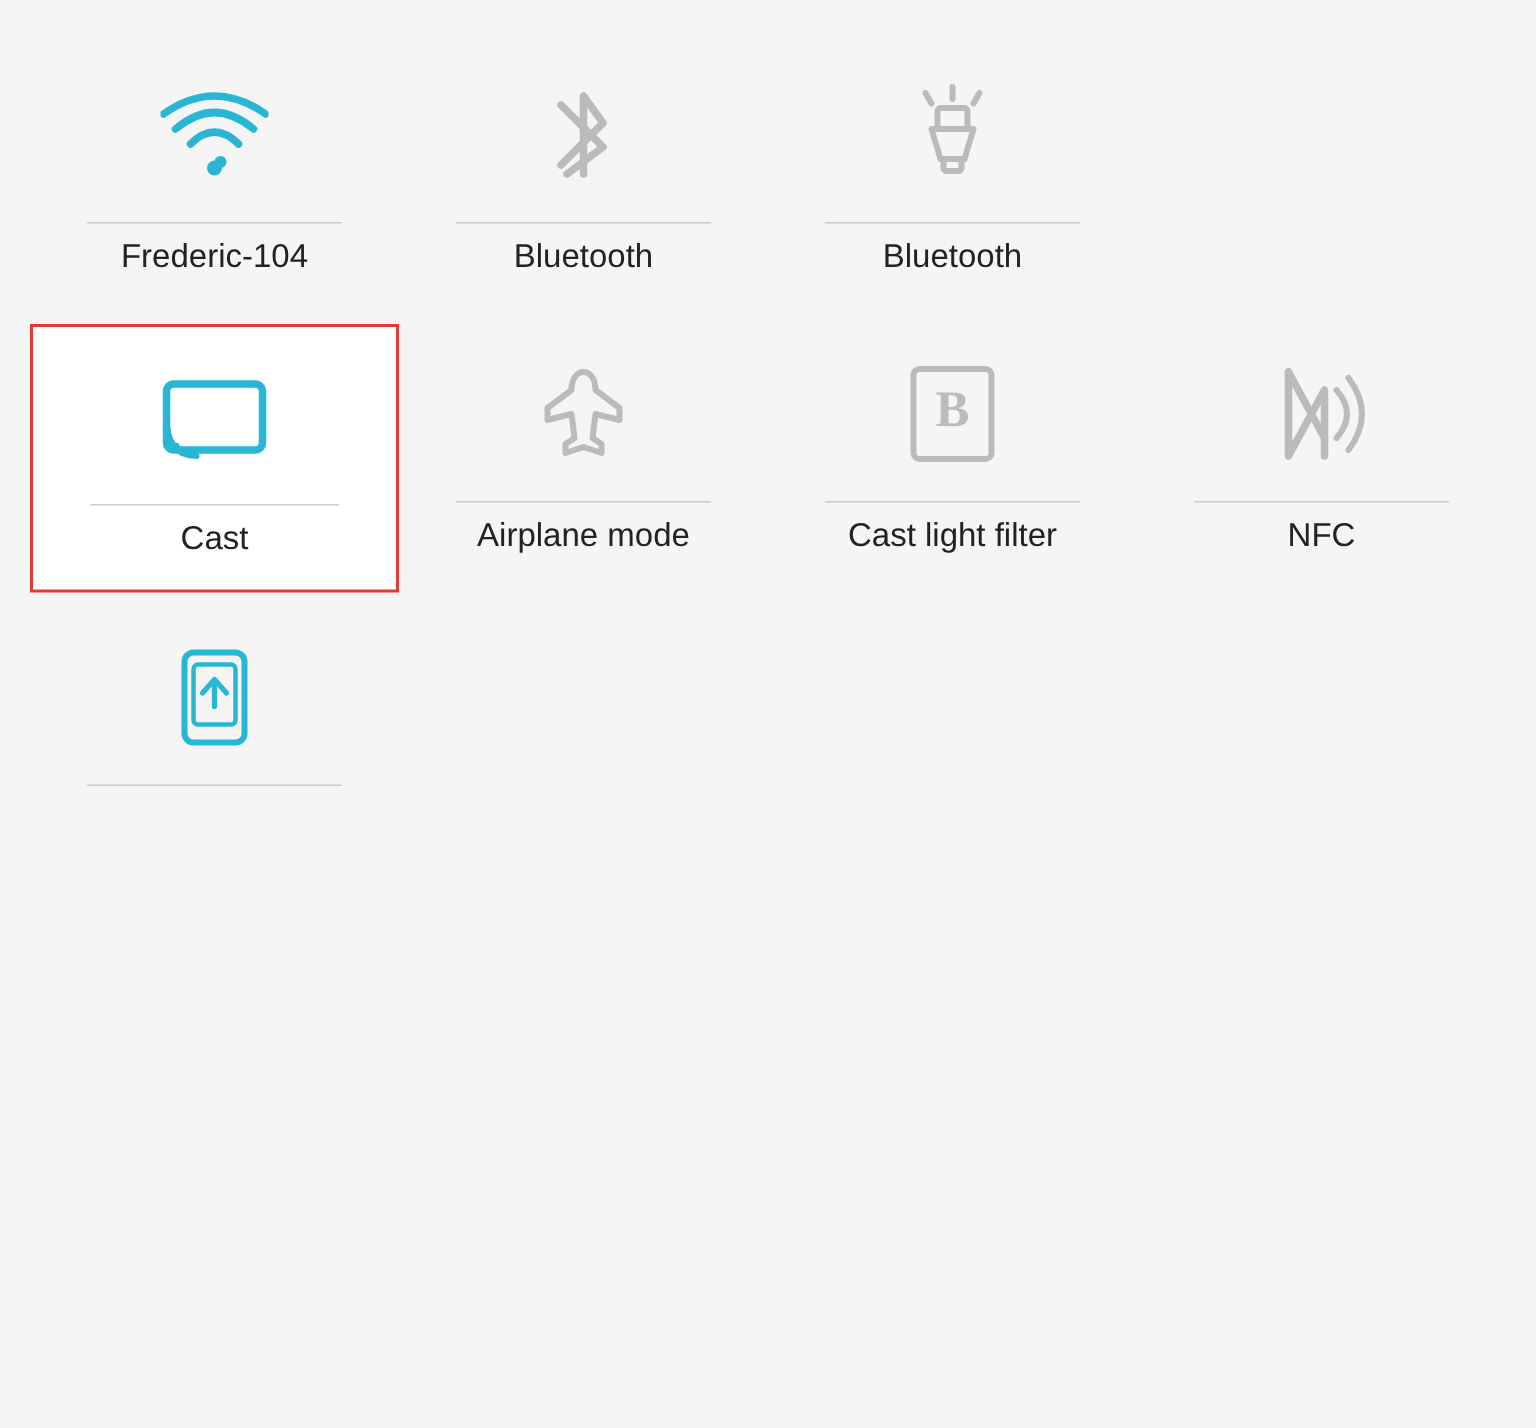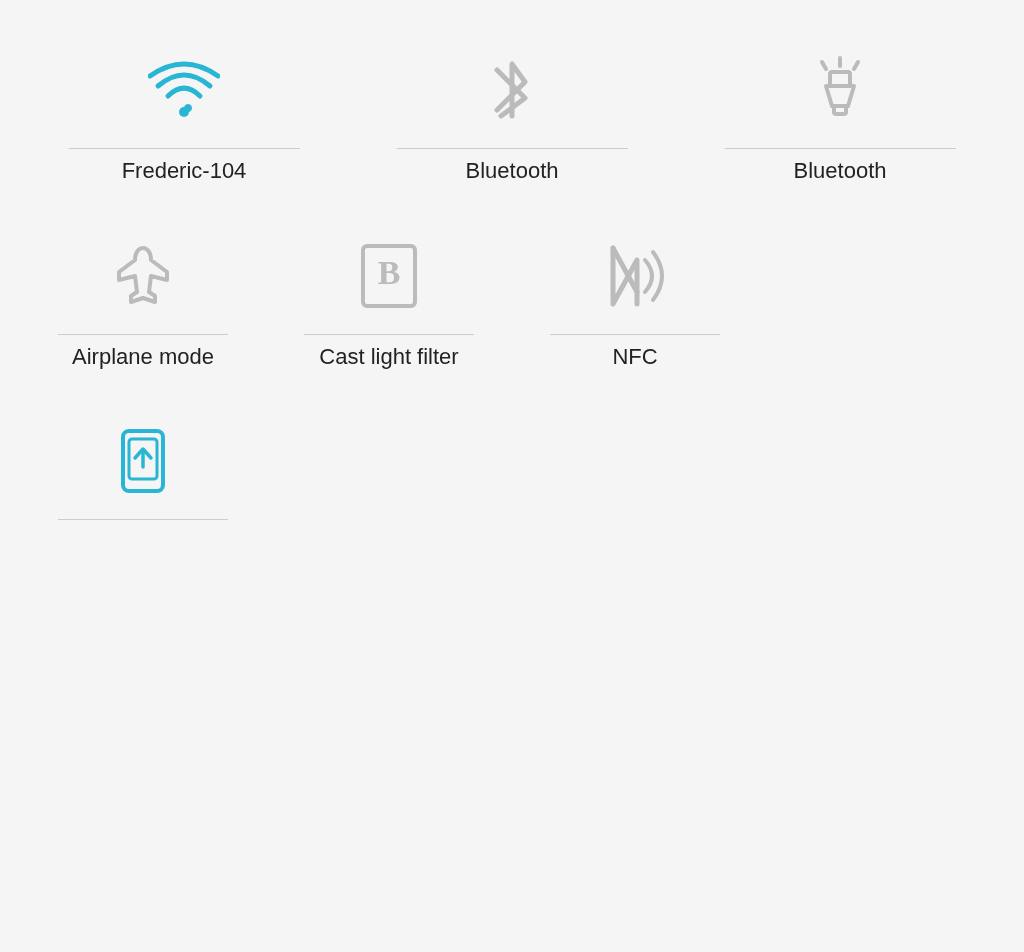--- a/index.html
+++ b/index.html
@@ -11,21 +11,21 @@
     body {
       width: 1024px;
       height: 952px;
       background-color: #f5f5f5;
       font-family: 'Segoe UI', Arial, sans-serif;
       overflow: hidden;
     }
 
     .grid {
       display: grid;
-      grid-template-columns: repeat(3, 1fr);
+      grid-template-columns: repeat(4, 1fr);
       padding: 30px 20px 0 20px;
     }
 
     .tile {
       display: flex;
       flex-direction: column;
       align-items: center;
       padding: 20px 10px 0 10px;
       background: #f5f5f5;
       cursor: pointer;
@@ -124,20 +124,35 @@
       </svg>
     </div>
     <div class="tile-divider"></div>
     <div class="tile-label">Bluetooth</div>
   </div>
 
 </div>
 
 <div class="row2">
 
+  <div class="tile selected">
+    <div class="tile-icon">
+      <svg width="72" height="60" viewBox="0 0 72 60">
+
+        <rect x="4" y="8" width="64" height="44" rx="5" fill="none" stroke="#29b6d4" stroke-width="5"></rect>
+
+        <path d="M4 40 Q4 52 16 52" fill="none" stroke="#29b6d4" stroke-width="4" stroke-linecap="round"></path>
+        <path d="M4 30 Q4 56 24 56" fill="none" stroke="#29b6d4" stroke-width="4" stroke-linecap="round"></path>
+
+        <circle cx="10" cy="50" r="3" fill="#29b6d4"></circle>
+      </svg>
+    </div>
+    <div class="tile-divider"></div>
+    <div class="tile-label">Cast</div>
+  </div>
 
   <div class="tile">
     <div class="tile-icon">
       <svg width="68" height="68" viewBox="0 0 68 68">
         <path d="M34 6 C30 6 26 10 26 18 L10 30 L10 38 L26 34 L28 50 L22 54 L22 60 L34 56 L46 60 L46 54 L40 50 L42 34 L58 38 L58 30 L42 18 C42 10 38 6 34 6 Z" fill="none" stroke="#bbbbbb" stroke-width="4" stroke-linejoin="round"></path>
       </svg>
     </div>
     <div class="tile-divider"></div>
     <div class="tile-label">Airplane mode</div>
   </div>

